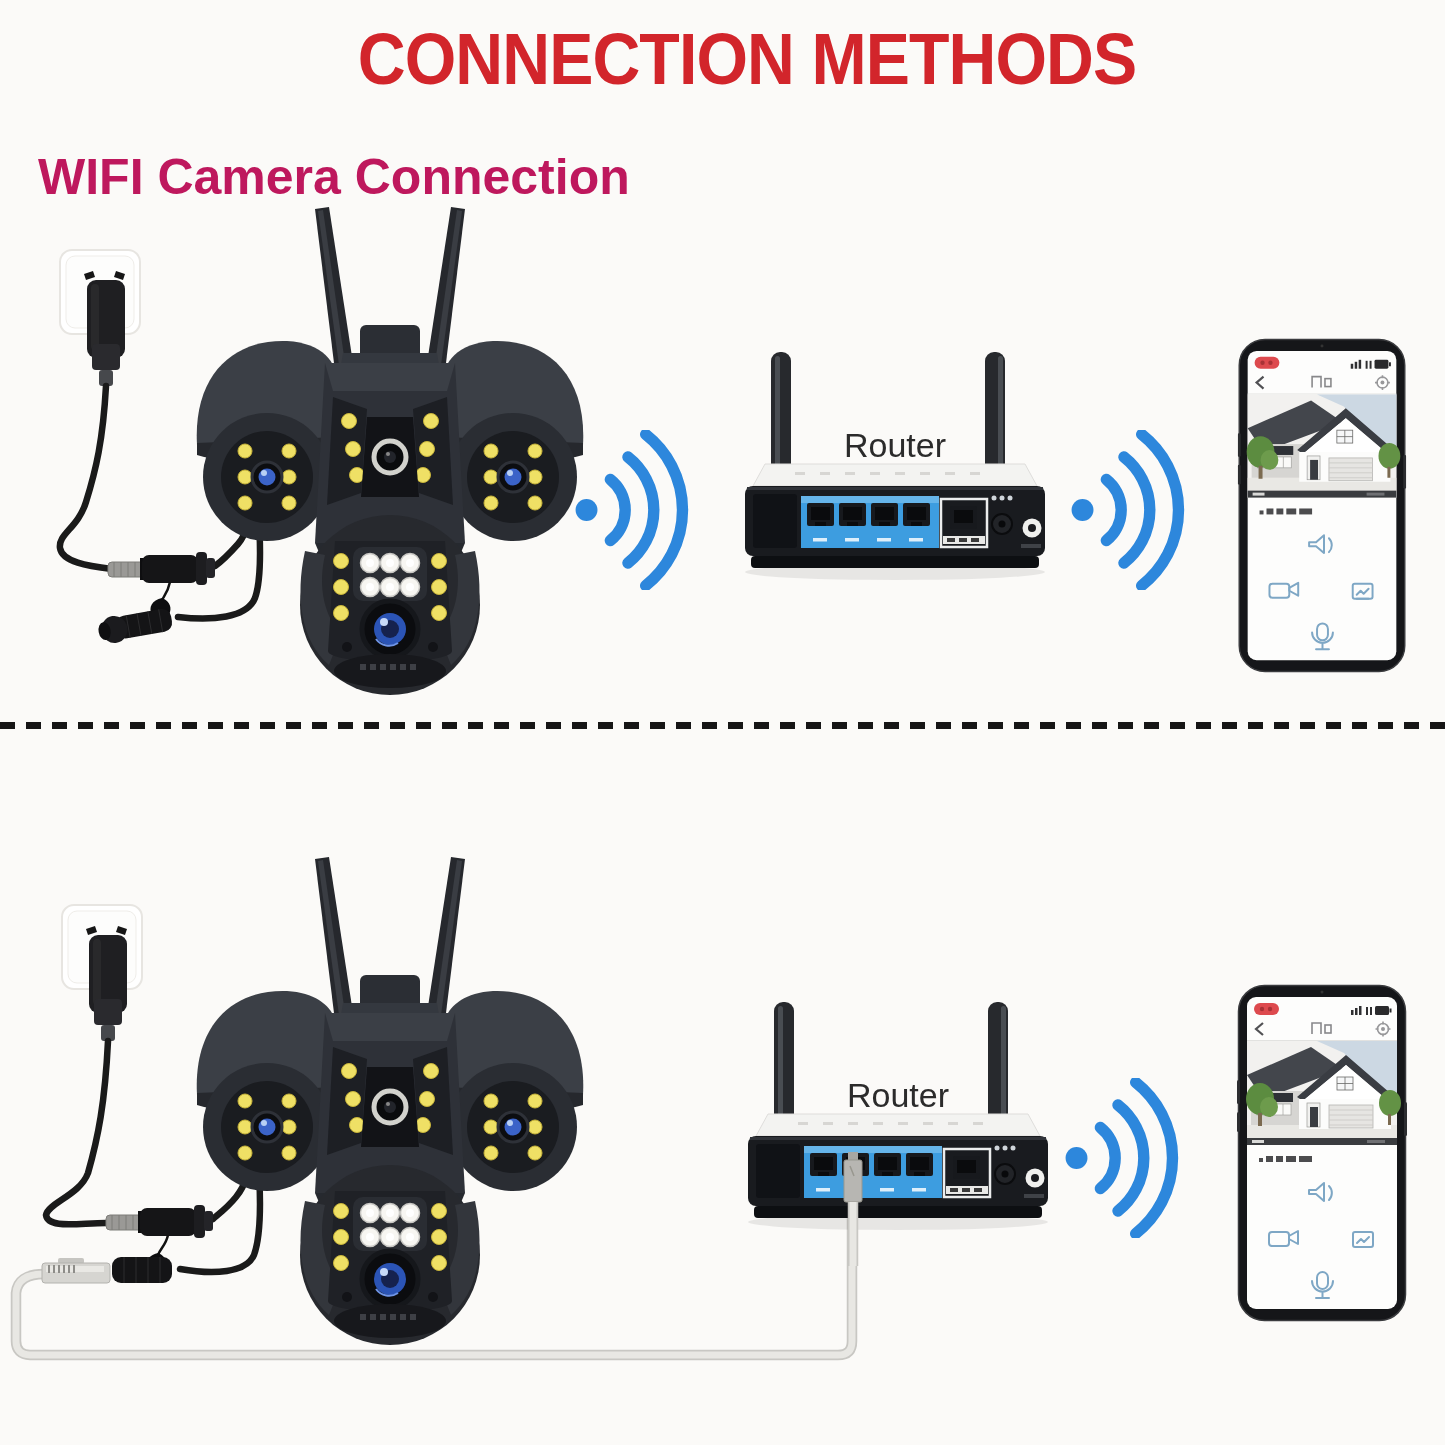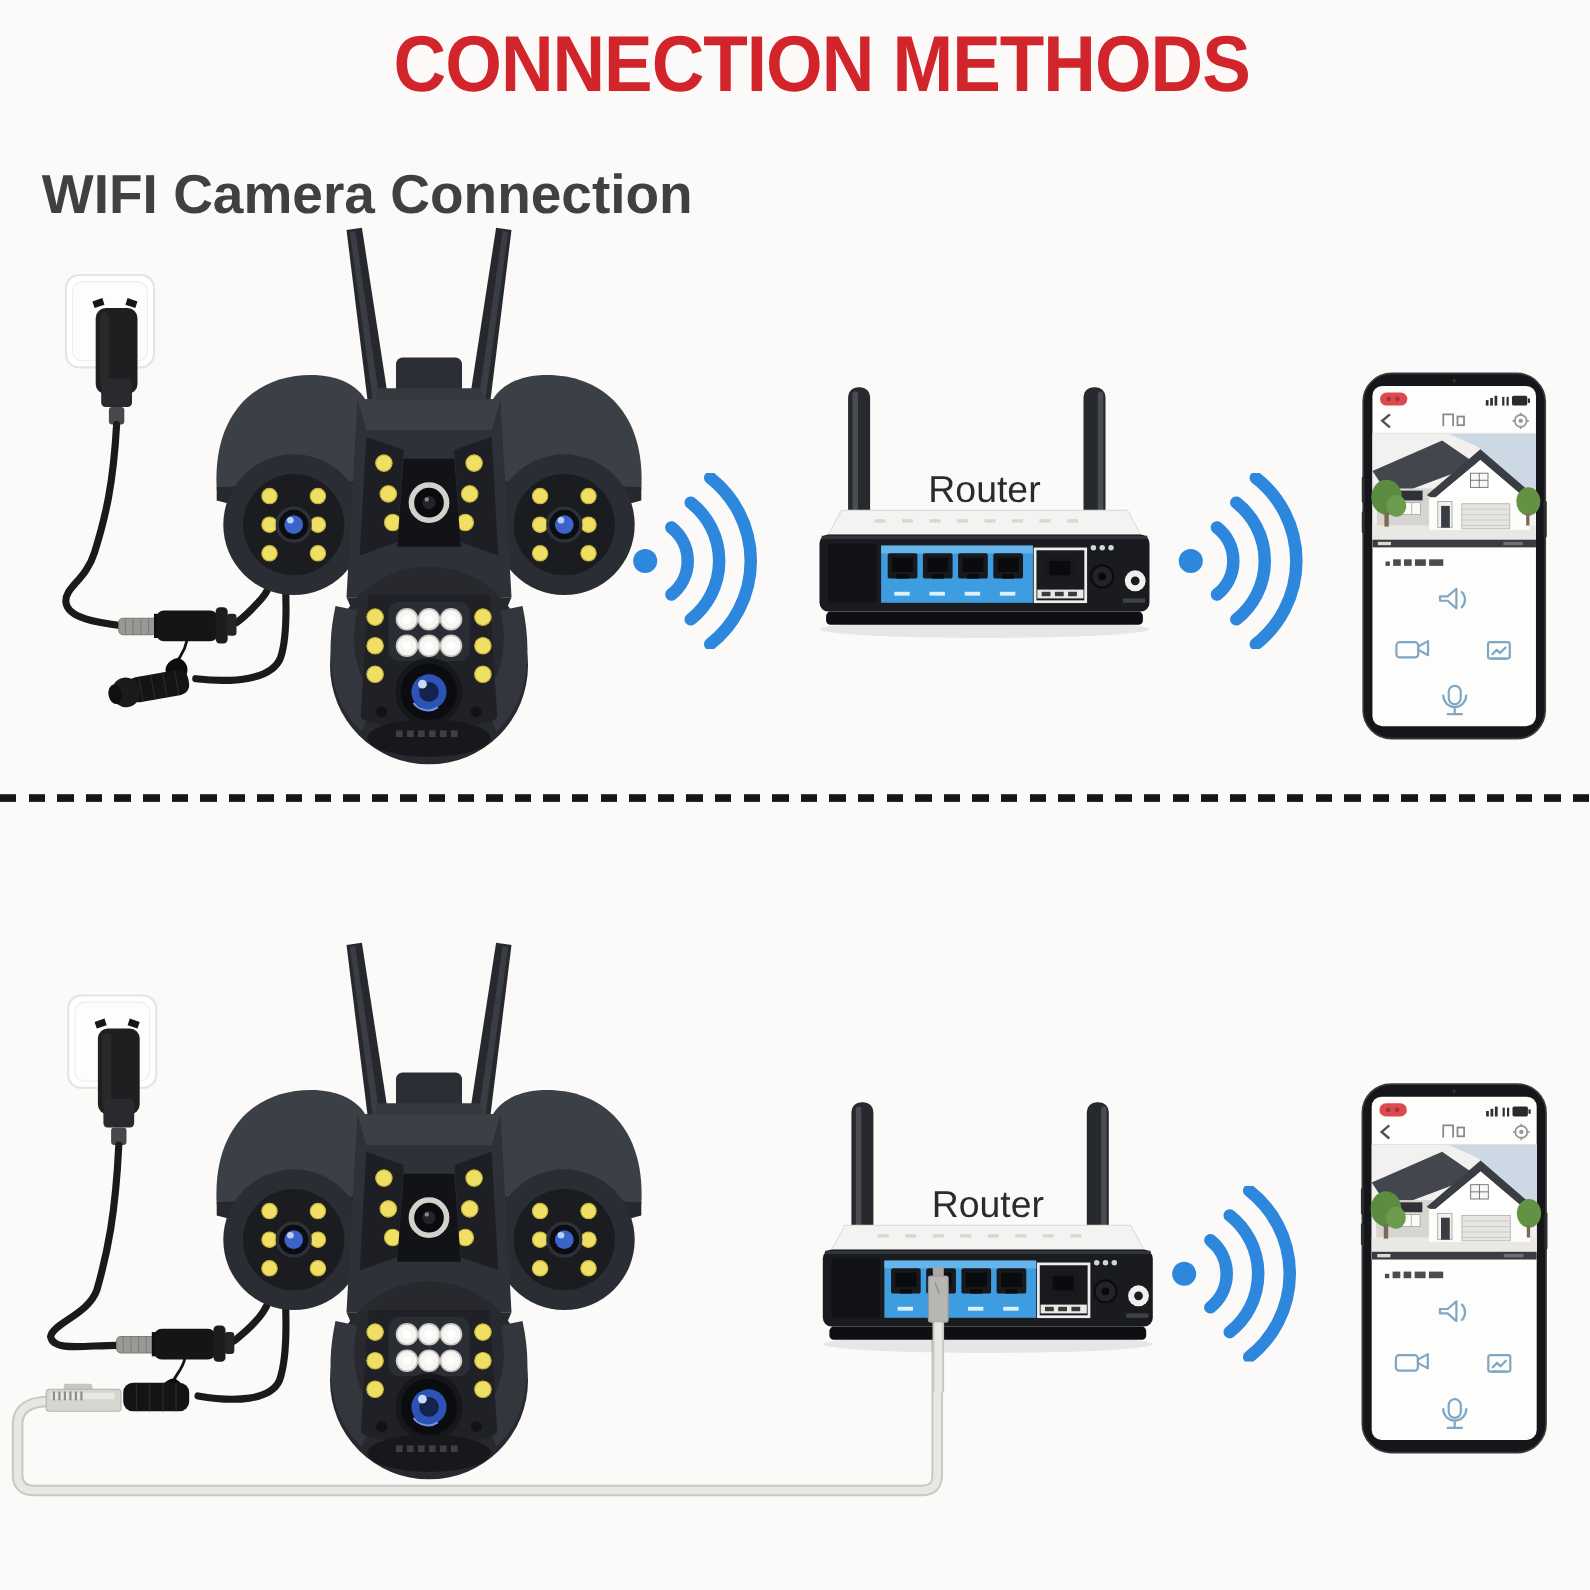--- a/index.html
+++ b/index.html
@@ -2,21 +2,21 @@
 <html><head>
 <meta charset="utf-8">
 <style>
   html,body{margin:0;padding:0;background:#fbfaf8;}
   .canvas{position:relative;width:1445px;height:1445px;background:#fbfaf8;
           font-family:"Liberation Sans",sans-serif;overflow:hidden;}
   .abs{position:absolute;}
   .title{position:absolute;top:18px;left:0;width:100%;text-align:center;
          font-size:72px;font-weight:bold;color:#d2252b;letter-spacing:-1px;padding-left:24px;}
   .title span{display:inline-block;transform:scaleX(.92);}
-  .heading{position:absolute;left:38px;font-size:50px;font-weight:bold;color:#404040;}
+  .heading{position:absolute;left:38px;font-size:50px;font-weight:bold;color:#be185d;}
   .heading-1{top:148px;}
   .heading-2{top:796px;}
   .router-box{position:absolute;width:320px;height:240px;}
   .router-label{position:absolute;top:78px;left:0;width:100%;text-align:center;
                 font-size:34px;color:#2b2b2b;}
   .router-svg{position:absolute;left:0;top:0;}
   .divider{position:absolute;left:0;top:722px;width:1445px;height:7px;
            background:repeating-linear-gradient(90deg,#161616 0 15px,transparent 15px 26px);}
   svg{display:block;}
 </style>

